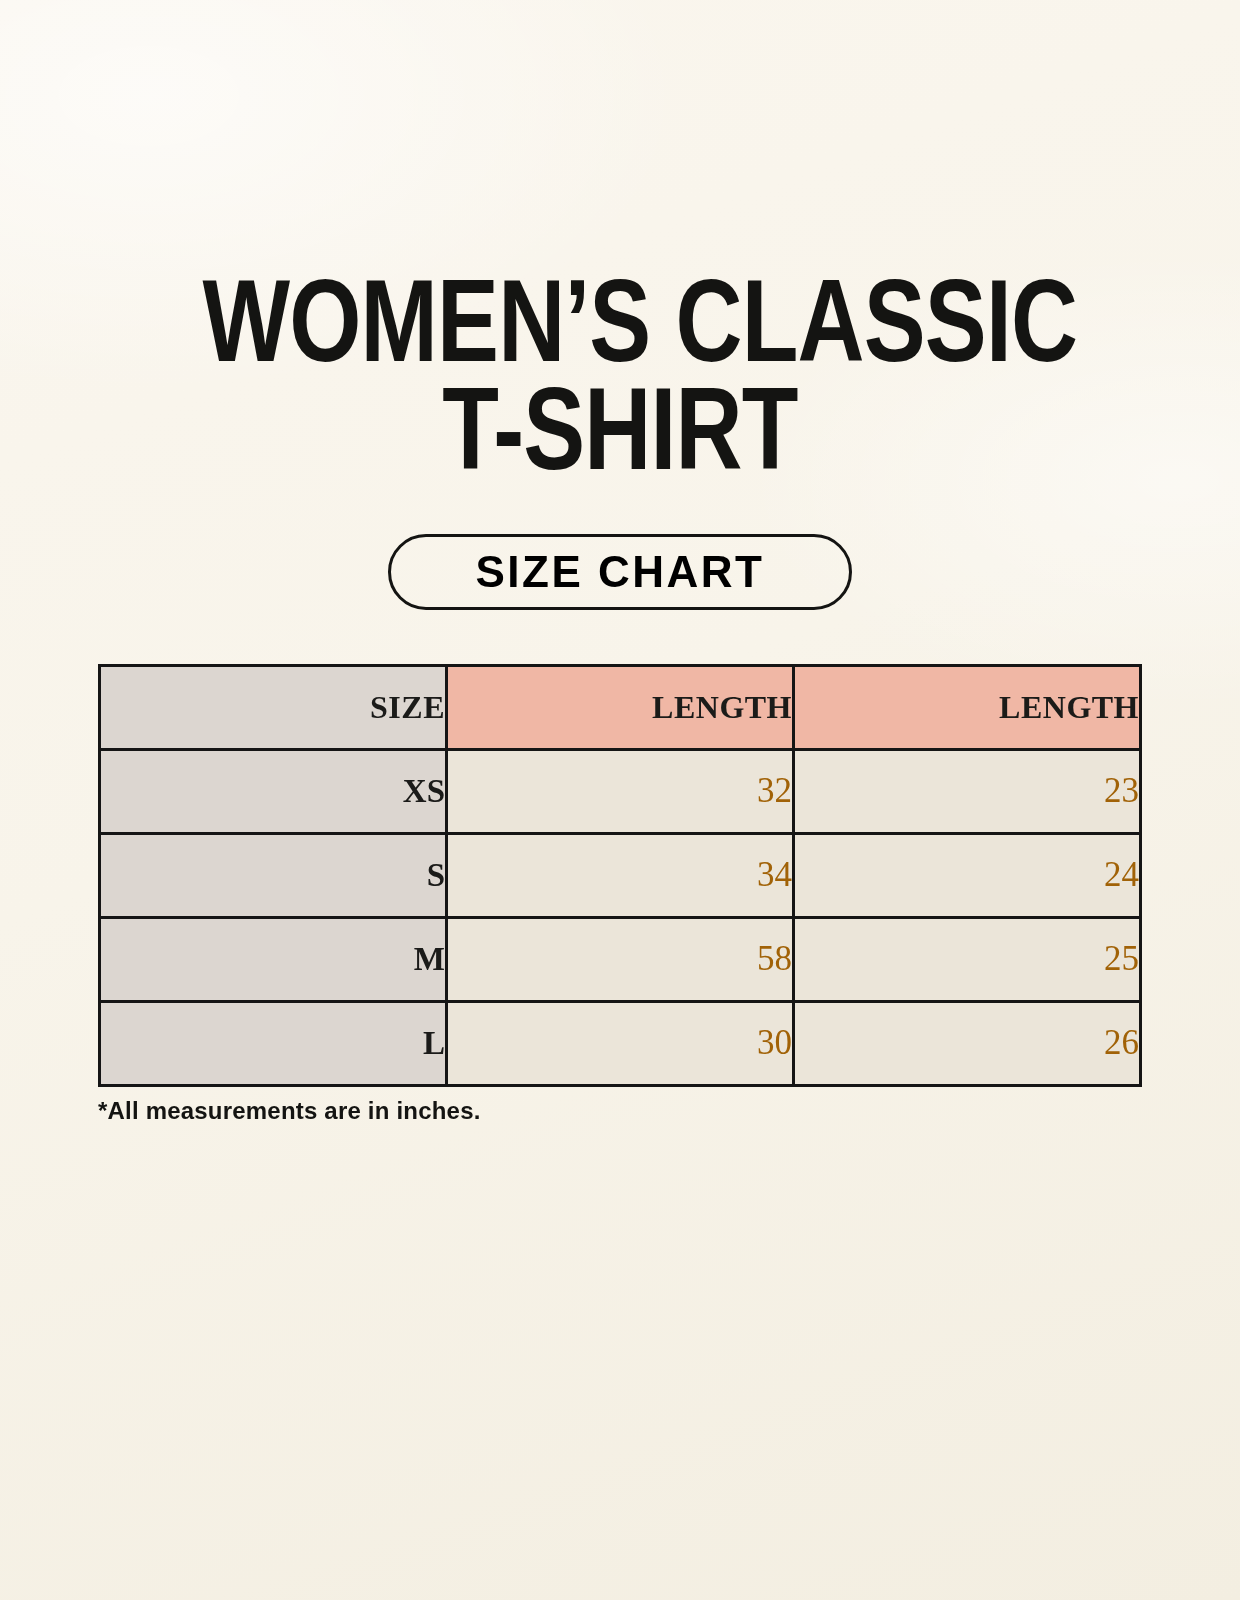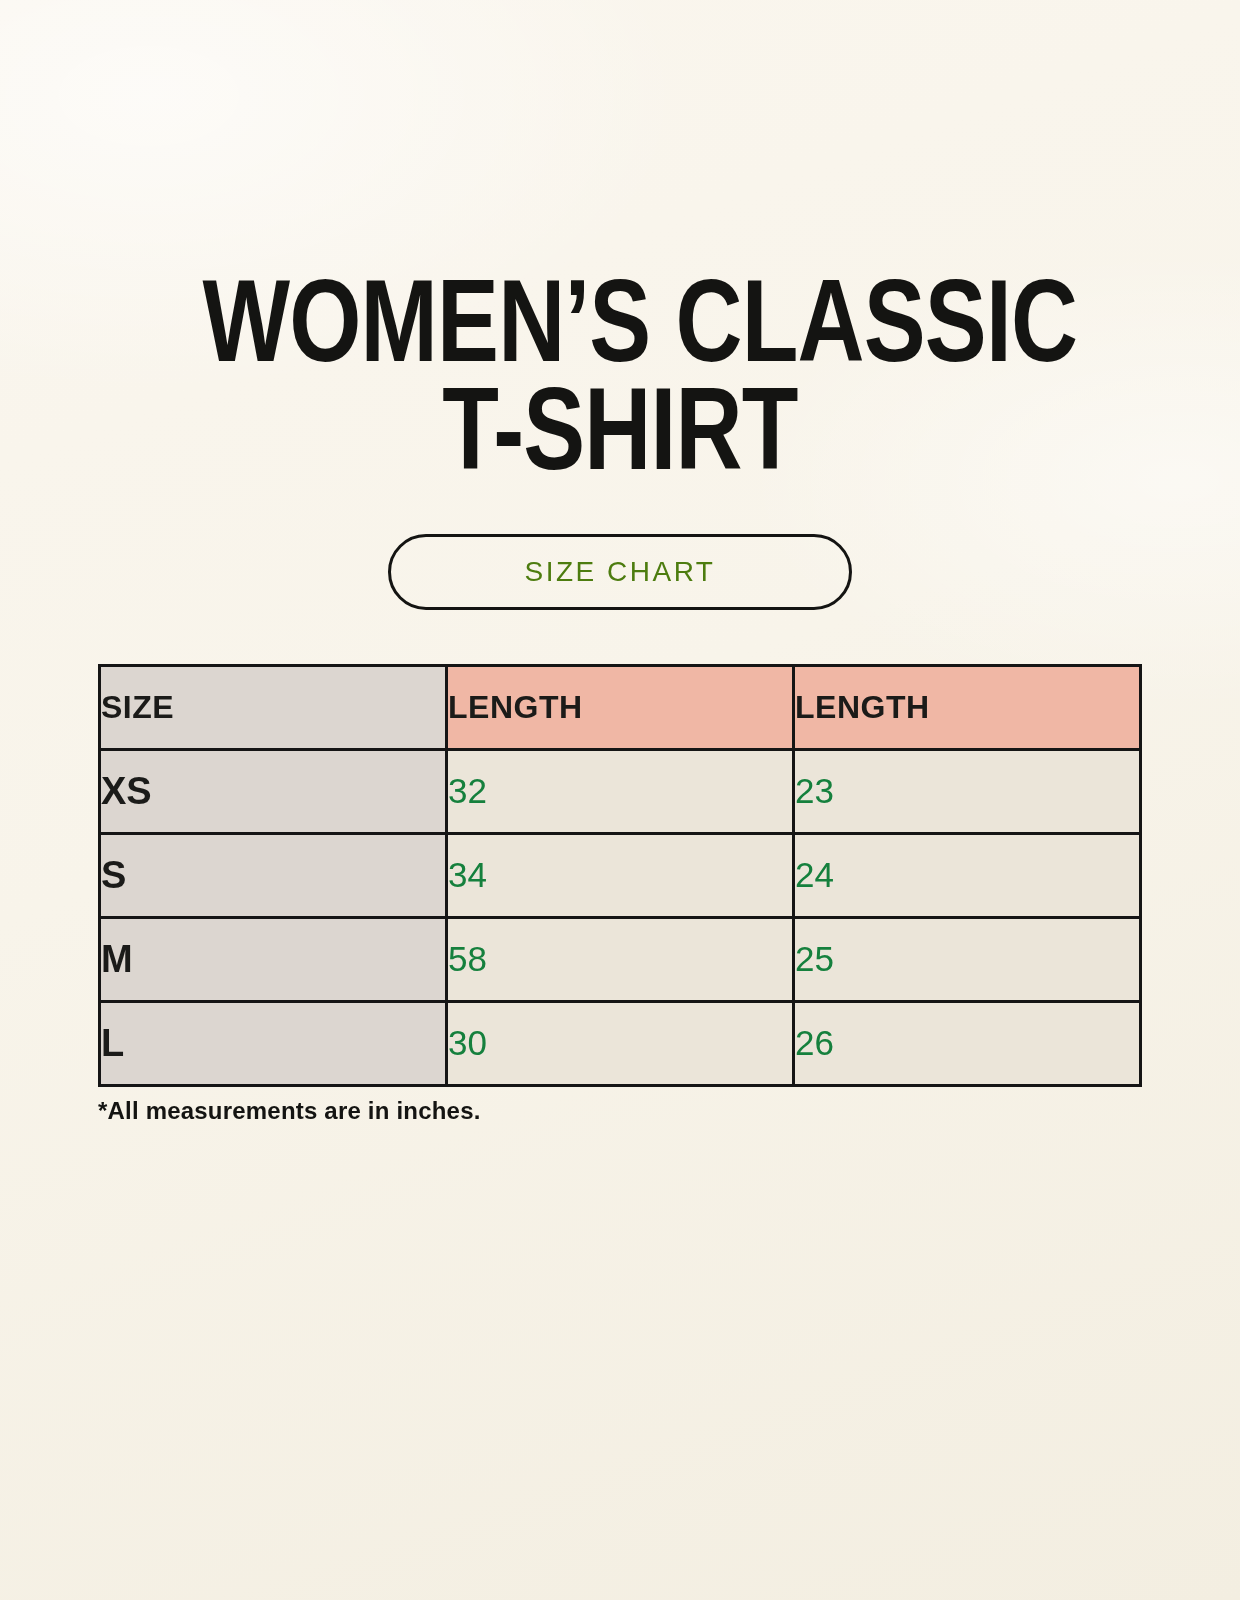--- a/index.html
+++ b/index.html
@@ -43,57 +43,58 @@
     height:76px;
     margin:50px auto 0 auto;
     border:3px solid #141412;
     border-radius:44px;
     background:transparent;
     display:flex;
     align-items:center;
     justify-content:center;
   }
   .pill span{
-    font-size:28px;
-    font-weight:400;
+    font-size:44px;
+    font-weight:700;
     letter-spacing:2.5px;
-    color:#4d7c0f;
+    color:#000000;
   }
   table.size-table{
     margin-top:54px;
     width:1044px;
     table-layout:fixed;
     border-collapse:collapse;
   }
   table.size-table th,
   table.size-table td{
     border:3px solid var(--table-border);
     height:84px;
-    text-align:left;
+    text-align:right;
     vertical-align:middle;
+    font-family:Liberation Serif, serif;
   }
   thead th{
     font-size:32px;
     font-weight:bold;
     letter-spacing:0.5px;
     background:var(--header-pink);
   }
   thead th.col-size{
     background:var(--size-col-gray);
   }
   tbody th{
-    font-size:38px;
+    font-size:33px;
     font-weight:bold;
     background:var(--size-col-gray);
   }
   tbody td{
     font-size:35px;
     font-weight:400;
     background:var(--data-cell-beige);
-    color:#15803d;
+    color:#a16207;
   }
   .footnote{
     margin-top:10px;
     text-align:left;
     font-size:24px;
     font-weight:bold;
     letter-spacing:0.2px;
     color:#141412;
   }
 </style>

